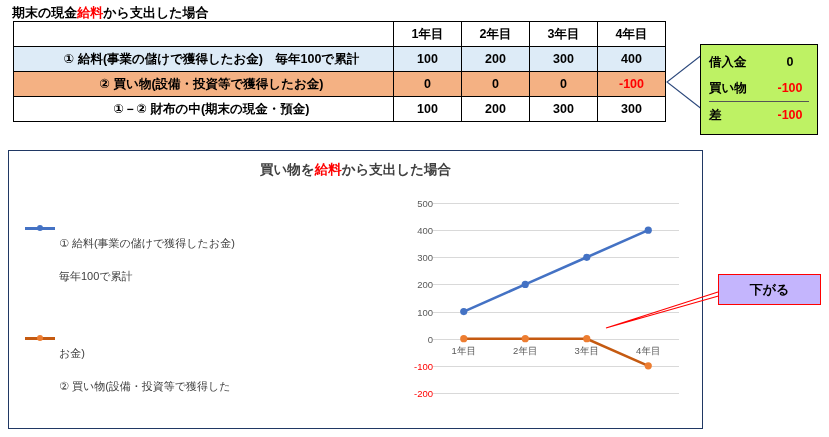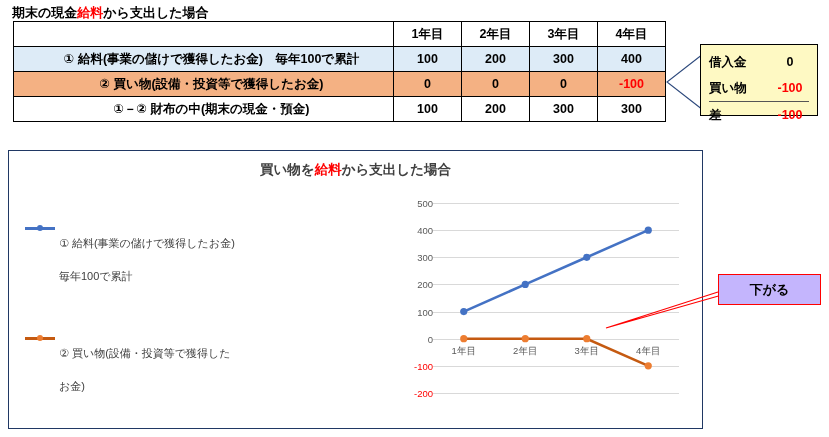--- a/index.html
+++ b/index.html
@@ -44,23 +44,23 @@
   .tbl tr.hdr td.lbl{border-right:1px solid #000;}
   .tbl tr.r1 td{background:#DDEBF7;}
   .tbl tr.r2 td{background:#F4B183;}
   .tbl tr.r3 td{background:#ffffff;}
   .tbl td.lbl{text-align:center;}
   .neg{color:#FF0000;}
 
   
   .summary{
     position:absolute;left:700px;top:44px;
-    width:118px;height:72px;
+    width:118px;height:91px;
     border:1px solid #000;
-    background:#fef9c3;
+    background:#bef264;
     box-sizing:border-box;
     padding:4px 8px 16px 8px;
   }
   .summary .row{
     display:flex;justify-content:space-between;align-items:center;
     font-size:12.5px;font-weight:bold;height:26px;
   }
   .summary .row.sep{border-top:1.5px solid #555;}
   .summary .k{}
   .summary .v{min-width:38px;text-align:center;}
@@ -193,22 +193,22 @@
           <span class="mk-dot" style="background:#4472C4"></span>
         </span>
         <span class="ltext">① 給料(事業の儲けで獲得したお金)</span>
         <span class="ltext">毎年100で累計</span>
       </div>
       <div class="item lg2">
         <span class="marker">
           <span class="mk-line" style="background:#C55A11"></span>
           <span class="mk-dot" style="background:#ED7D31"></span>
         </span>
+        <span class="ltext">お金)</span>
         <span class="ltext">② 買い物(設備・投資等で獲得した</span>
-        <span class="ltext">お金)</span>
       </div>
     </div>
 
     <div class="plot">
       <div class="ylabels">
           <div class="yl" style="top: 0px;">500</div>
           <div class="yl" style="top: 27.1429px;">400</div>
           <div class="yl" style="top: 54.2857px;">300</div>
           <div class="yl" style="top: 81.4286px;">200</div>
           <div class="yl" style="top: 108.571px;">100</div>

